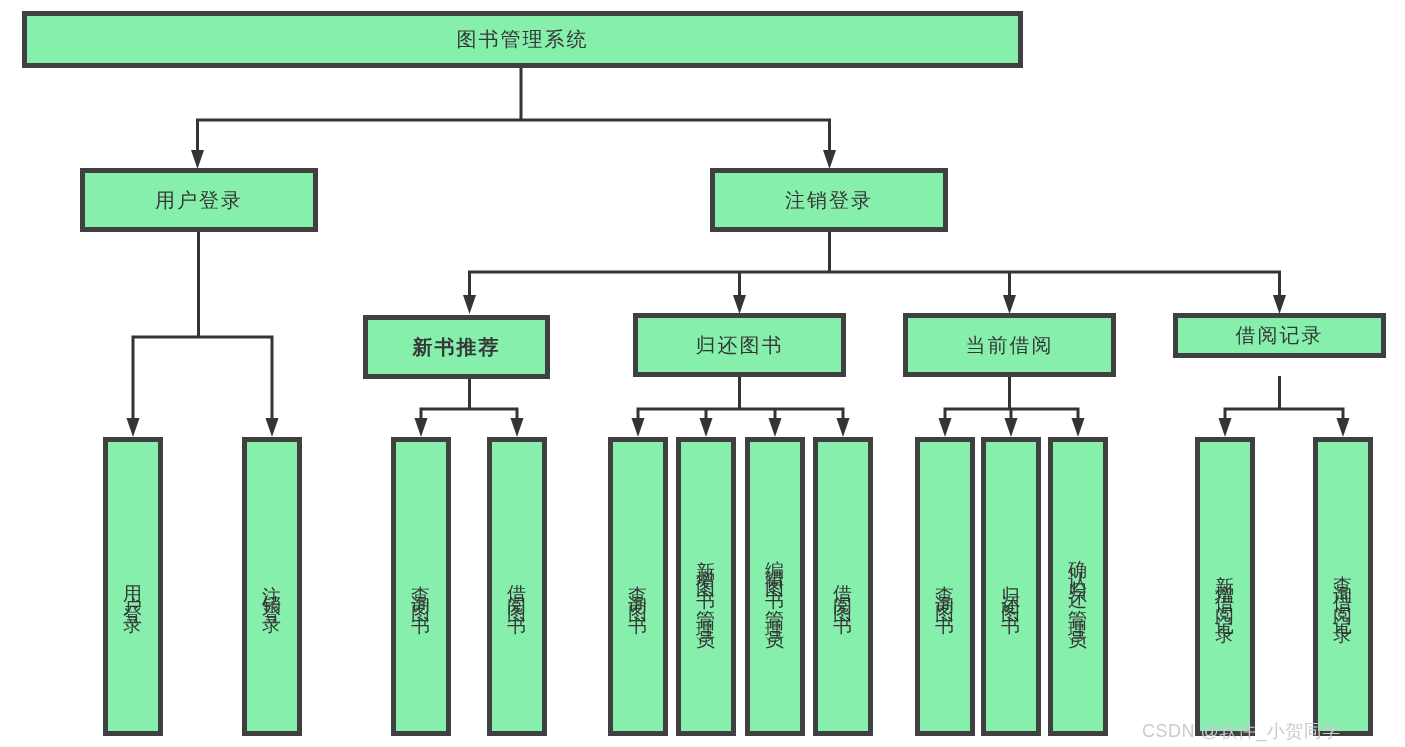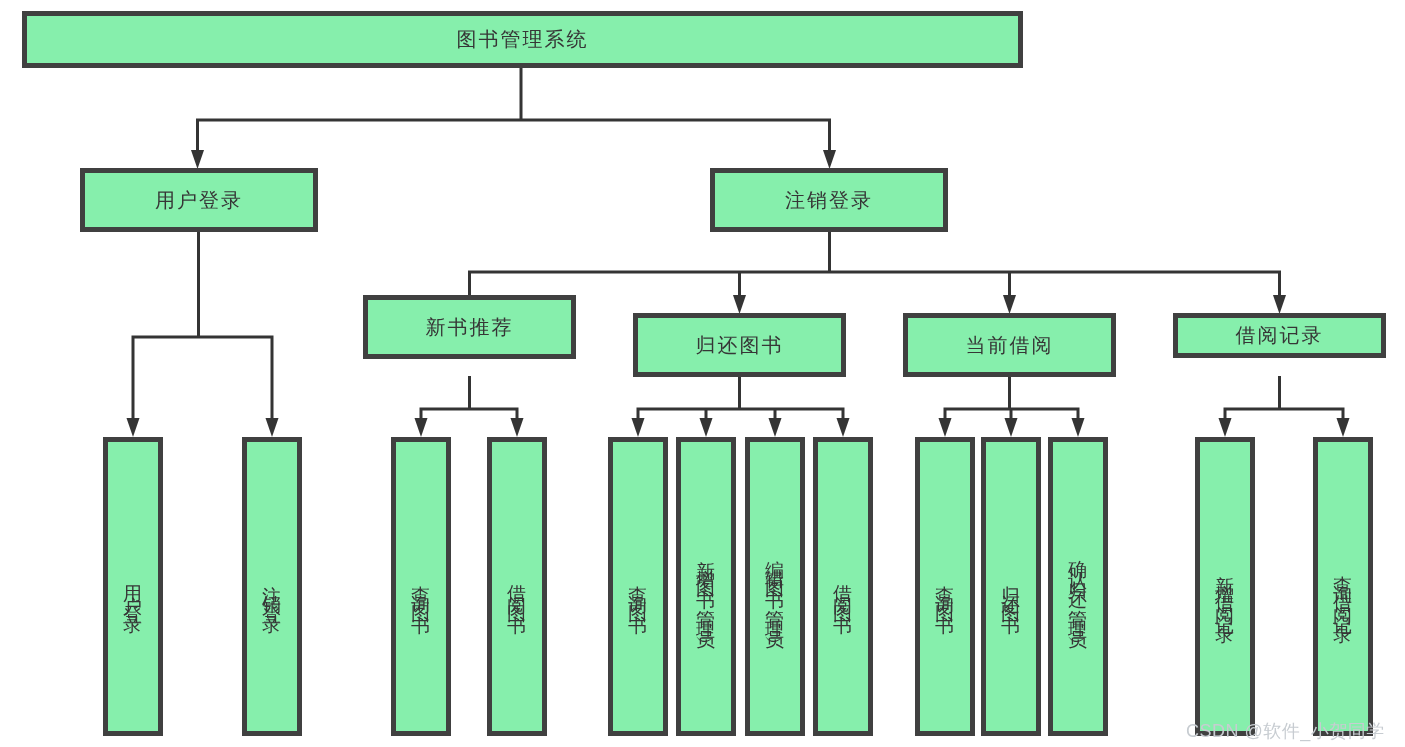--- a/index.html
+++ b/index.html
@@ -34,21 +34,21 @@
   .leaf {
     writing-mode: vertical-rl;
     text-orientation: upright;
     font-size: 19px;
     letter-spacing: 10px;
     line-height: 1;
     padding-top: 6px;
   }
   .watermark {
     position: absolute;
-    left: 1186px;
+    left: 1142px;
     top: 719px;
     font-size: 18px;
     letter-spacing: 0.5px;
     color: #c7ccd1;
     z-index: 3;
     white-space: nowrap;
   }
 </style>
 </head>
 <body>
@@ -96,21 +96,21 @@
       <polygon points="1218.5,418 1231.5,418 1225,437"></polygon>
       <polygon points="1336.5,418 1349.5,418 1343,437"></polygon>
     </g>
   </svg>
 
   <div class="node" style="left:22px; top:11px; width:1001px; height:57px;">图书管理系统</div>
 
   <div class="node" style="left:80px; top:168px; width:238px; height:64px;">用户登录</div>
   <div class="node" style="left:710px; top:168px; width:238px; height:64px;">注销登录</div>
 
-  <div class="node" style="left:363px; top:295px; width:213px; height:64px;">新书推荐</div>
+  <div class="node" style="left:363px; top:315px; width:187px; height:64px;font-weight:bold;">新书推荐</div>
   <div class="node" style="left:633px; top:313px; width:213px; height:64px;">归还图书</div>
   <div class="node" style="left:903px; top:313px; width:213px; height:64px;">当前借阅</div>
   <div class="node" style="left:1173px; top:313px; width:213px; height:45px;">借阅记录</div>
 
   <div class="node leaf" style="left:103px; top:437px; width:60px; height:299px;">用户登录</div>
   <div class="node leaf" style="left:242px; top:437px; width:60px; height:299px;">注销登录</div>
 
   <div class="node leaf" style="left:391px; top:437px; width:60px; height:299px;">查询图书</div>
   <div class="node leaf" style="left:487px; top:437px; width:60px; height:299px;">借阅图书</div>
 

